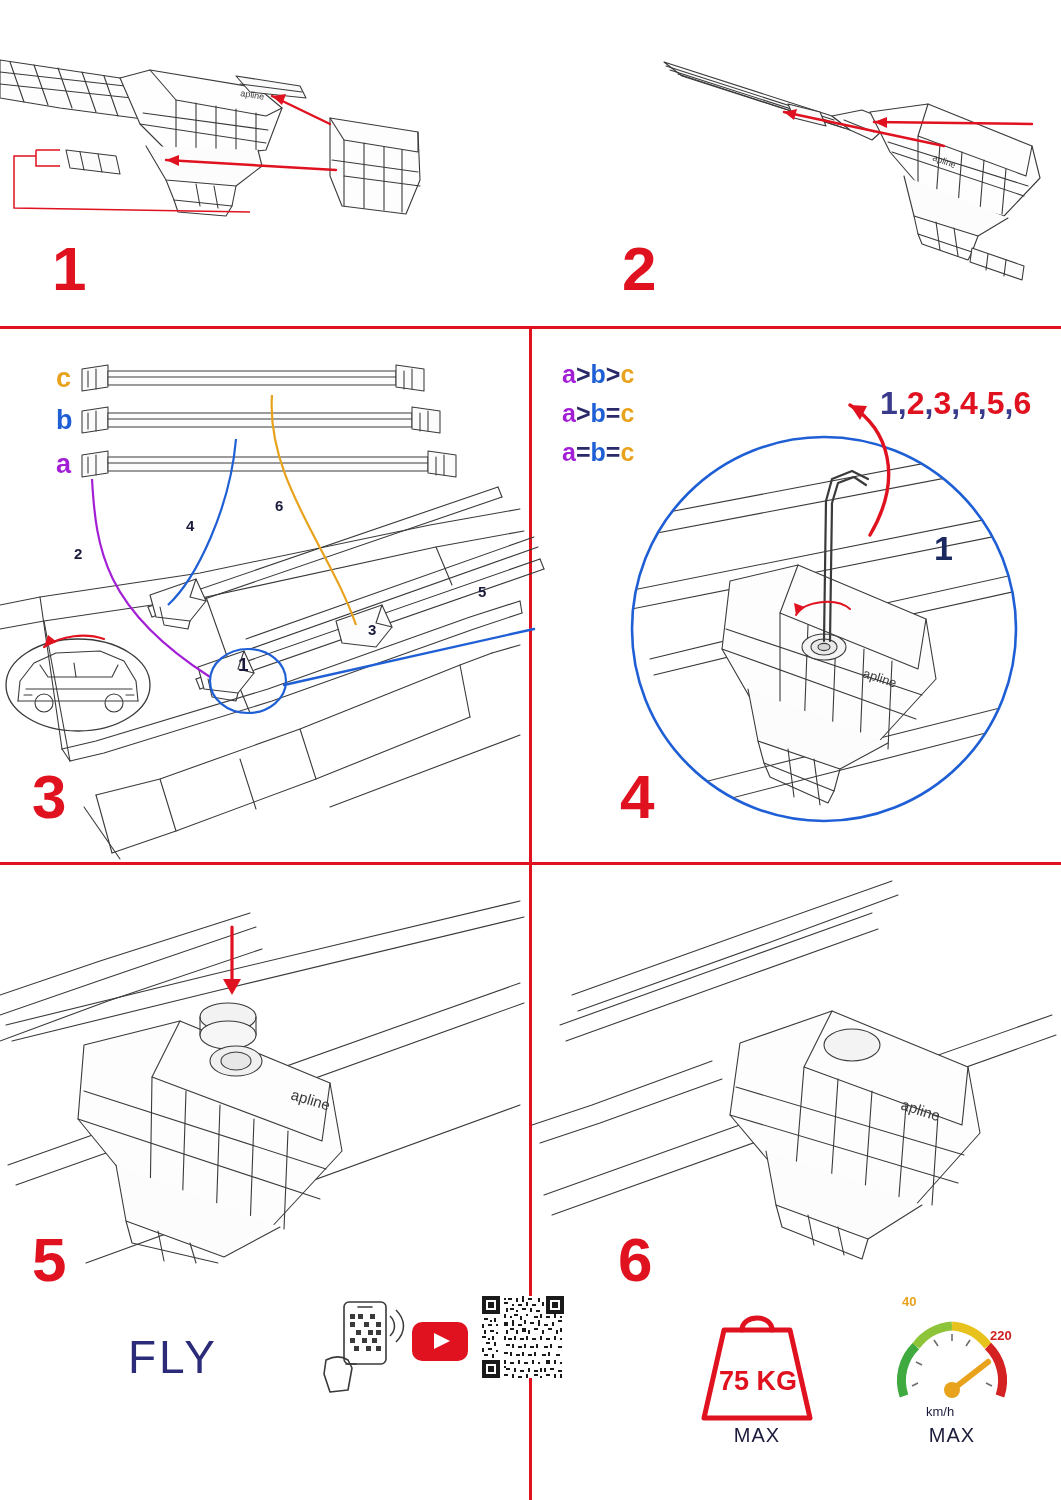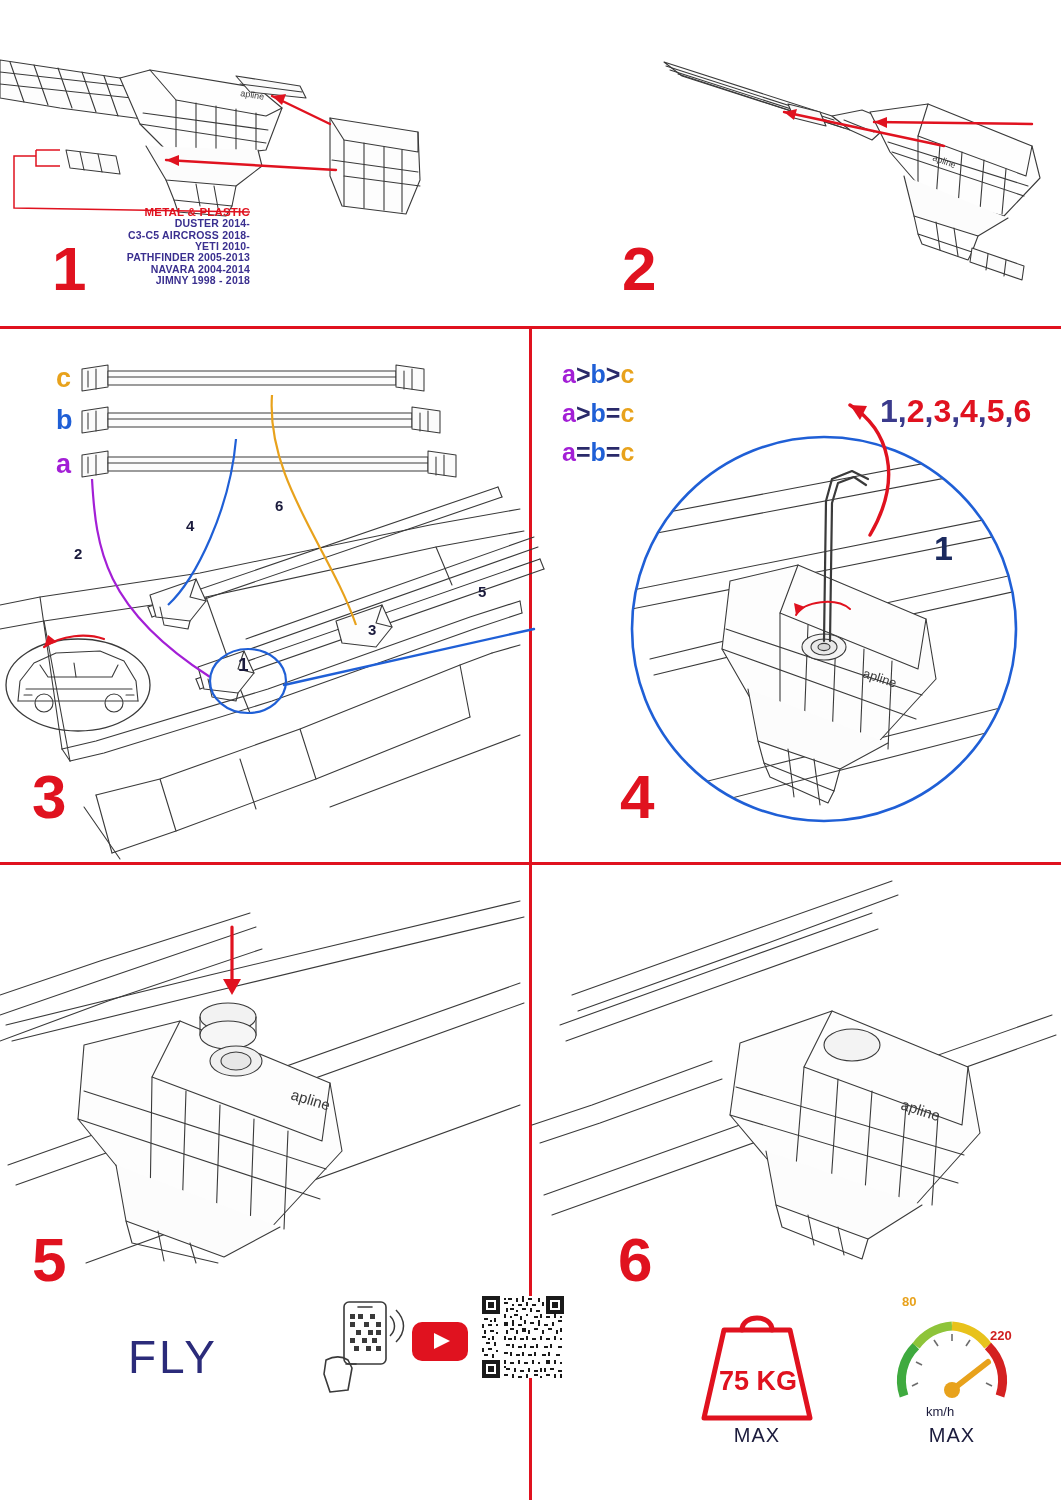--- a/index.html
+++ b/index.html
@@ -228,29 +228,20 @@
         <path d="M336 170 L166 160" stroke-linecap="round"></path>
         <path d="M166 160 l13 -5 l0 11 z" stroke="none"></path>
       </g>
       <g stroke="#e0121f" stroke-width="1.5" fill="none">
         <path d="M36 156 L14 156 L14 208 L250 212"></path>
         <path d="M36 150 L60 150"></path>
         <path d="M36 150 L36 166 L60 166"></path>
       </g>
     </svg>
 
-    <div class="fitlist" style="left:0px; top:206px; width:250px;">
-      <div class="title">METAL &amp; PLASTIC</div>
-      <div class="row">DUSTER 2014-</div>
-      <div class="row">C3-C5 AIRCROSS 2018-</div>
-      <div class="row">YETI 2010-</div>
-      <div class="row">PATHFINDER 2005-2013</div>
-      <div class="row">NAVARA 2004-2014</div>
-      <div class="row">JIMNY 1998 - 2018</div>
-    </div>
 
     <div class="step-num" style="left:52px; top:238px;">1</div>
   </div>
 
   <div class="panel" style="left:532px; top:0px; width:529px; height:326px;">
     <svg width="529" height="326" viewBox="0 0 529 326">
       <g fill="none" stroke="#3a3a3a" stroke-width="1.1" stroke-linejoin="round" stroke-linecap="round">
 
         <path d="M132 62 L300 116 L318 130 L150 76 Z" fill="#fdfdfd"></path>
         <path d="M138 70 L306 124"></path>
@@ -475,21 +466,21 @@
           <path d="M264 286 l-2 -12 l11 4 z" stroke="none"></path>
         </g>
       </g>
 
       <g stroke="#e0121f" stroke-width="3.4" fill="#e0121f">
         <path d="M338 206 C372 148, 356 100, 318 76" fill="none" stroke-linecap="round"></path>
         <path d="M318 76 l17 1 l-7 14 z" stroke="none"></path>
       </g>
     </svg>
 
-    <div class="seq" style="left:348px; top:64px;">
+    <div class="seq" style="left:348px; top:56px;">
       <span class="n1">1</span><span class="sep">,</span><span class="n2">2</span><span class="sep">,</span><span class="n2">3</span><span class="sep">,</span><span class="n2">4</span><span class="sep">,</span><span class="n2">5</span><span class="sep">,</span><span class="n2">6</span>
     </div>
 
     <div class="circ-num-1" style="left:402px; top:200px;">1</div>
 
     <div class="step-num" style="left:88px; top:437px;">4</div>
   </div>
 
   <div class="panel" style="left:0px; top:865px; width:529px; height:400px;">
     <svg width="529" height="400" viewBox="0 0 529 400">
@@ -763,18 +754,18 @@
         <path d="M26 62 L32 65"></path>
         <path d="M44 40 L48 46"></path>
       <path d="M62 34 L62 41"></path>
         <path d="M80 40 L76 46"></path>
         <path d="M98 62 L92 65"></path>
         <path d="M102 86 L96 83"></path>
     </g>
     <path d="M62 90 L98 62" stroke="#e8a21c" stroke-width="6" stroke-linecap="round" fill="none"></path>
     <circle cx="62" cy="90" r="8" fill="#e8a21c"></circle>
   </svg>
-  <div class="gauge-tick" style="left:902px; top:1294px;">80</div>
+  <div class="gauge-tick" style="left:902px; top:1294px;">40</div>
   <div class="gauge-tick right" style="left:990px; top:1328px;">220</div>
   <div class="kmh" style="left:926px; top:1404px;">km/h</div>
   <div class="max-label" style="left:890px; top:1424px; width:124px; text-align:center;">MAX</div>
 
 </div>
 
 </body></html>

